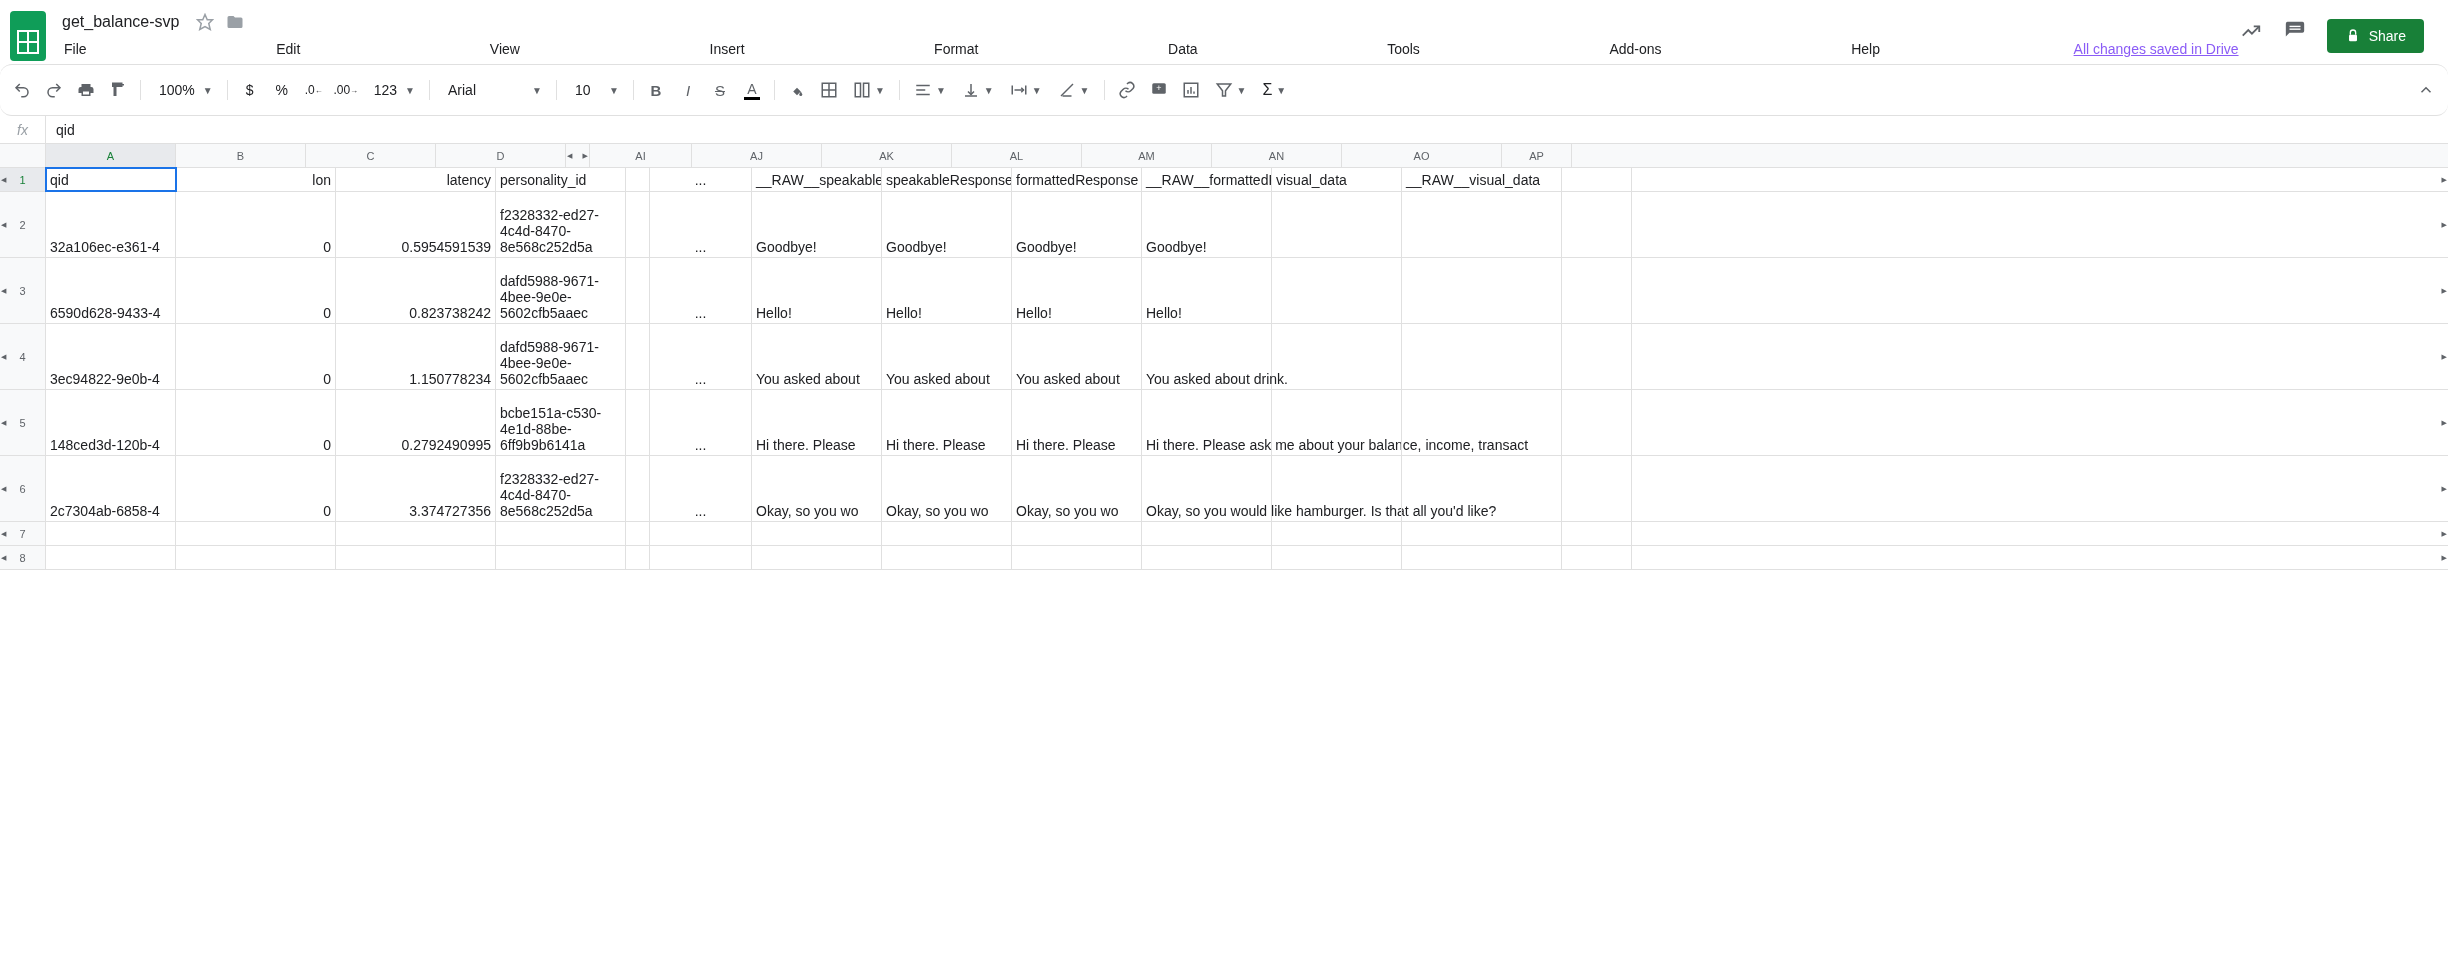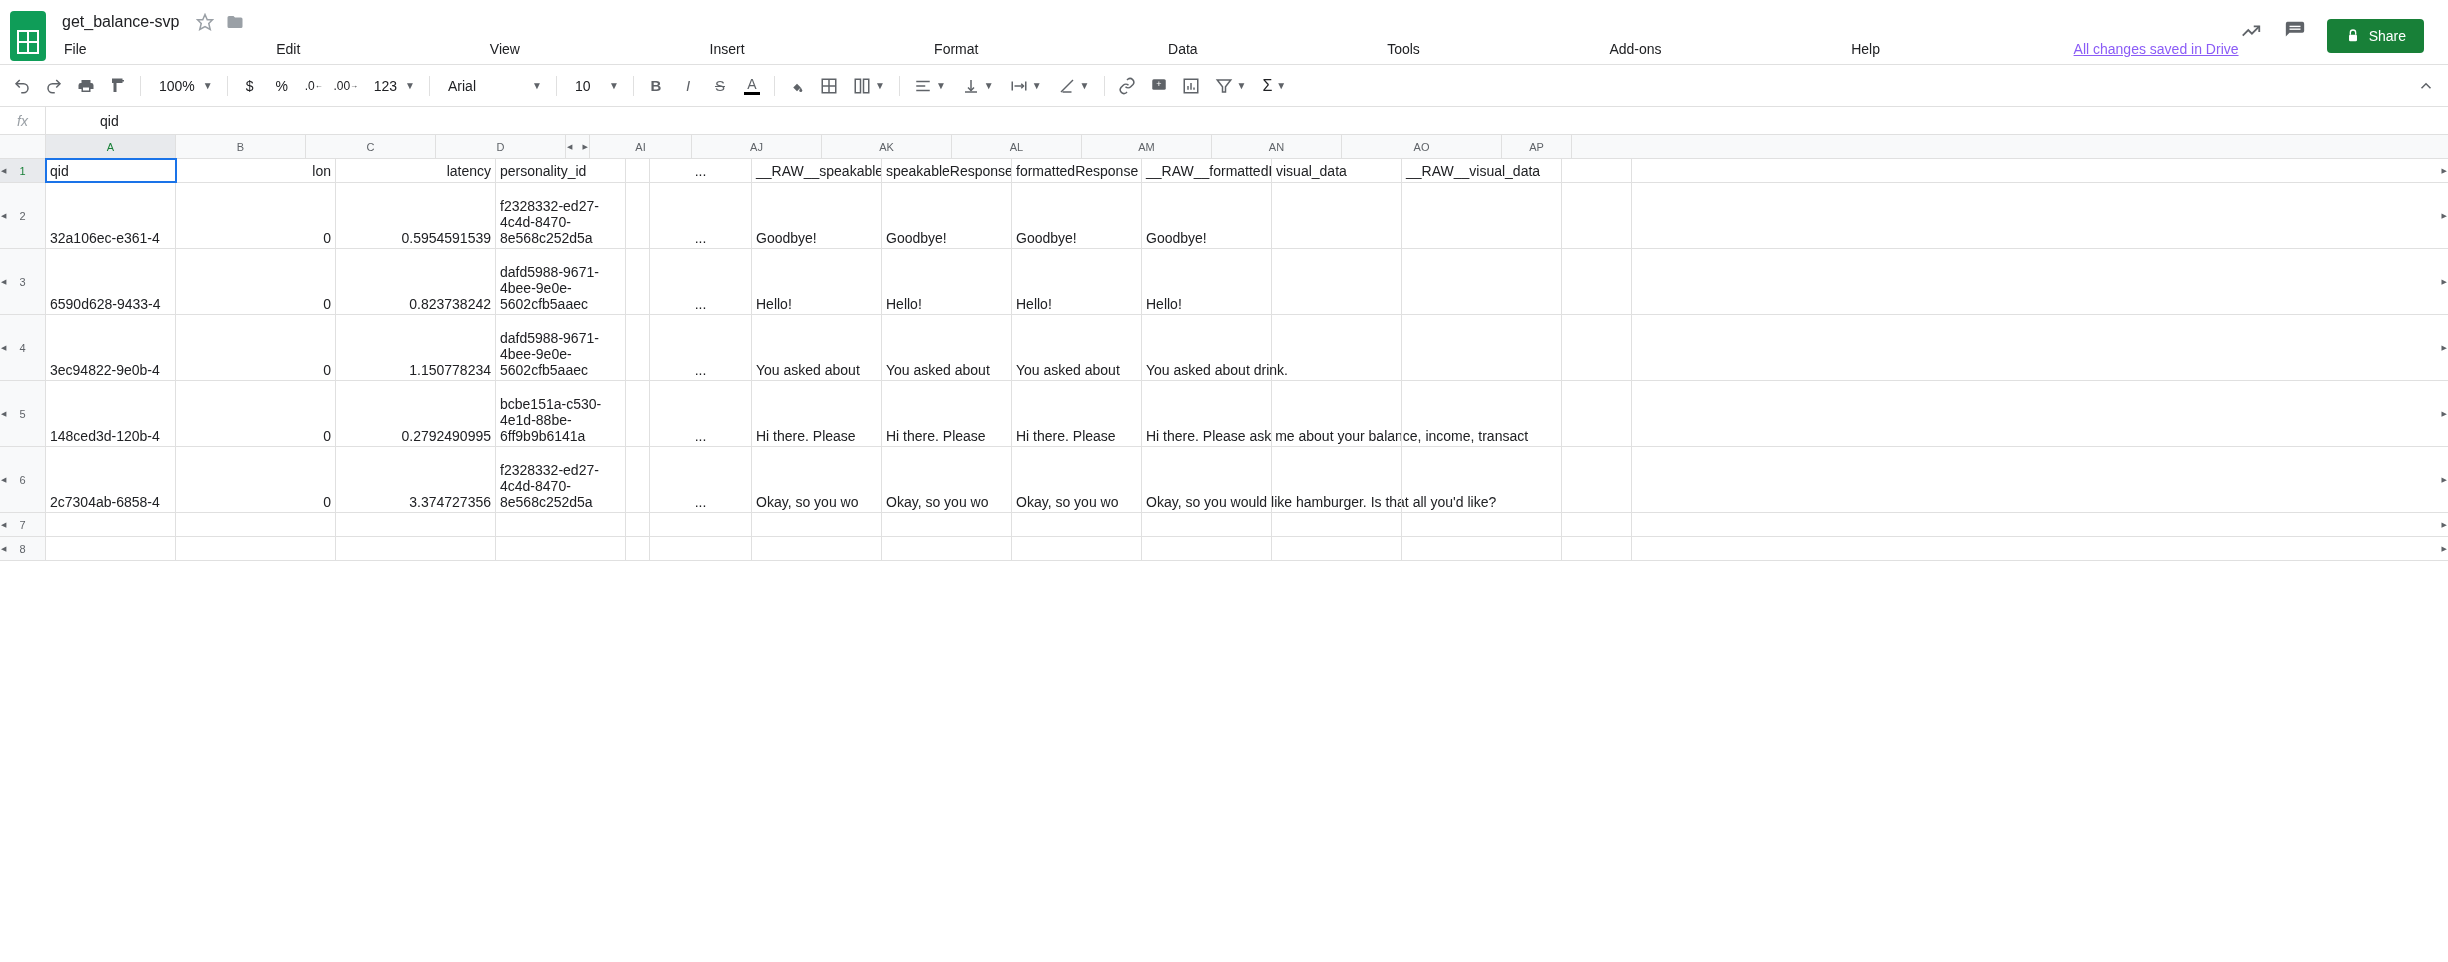--- a/index.html
+++ b/index.html
@@ -18,30 +18,30 @@
   .title-area { flex: 1; display:flex; flex-direction:column; }
   .title-row { display:flex; align-items:center; gap:10px; }
   .doc-title { font-size: 16px; color:#202124; padding:2px 6px; border-radius:4px; }
   .star-icon, .folder-icon { color:#9aa0a6; width:20px; height:20px; display:flex; align-items:center; justify-content:center; }
   .menubar { display:flex; gap:14px; padding-top:4px; font-size:14px; color:#202124; align-items:center;justify-content:space-between; }
   .menu-item { padding:4px 8px; border-radius:4px; cursor:pointer; }
   .drive-status { color:#8b5cf6; text-decoration:underline; margin-left:12px; }
   .right-controls { display:flex; align-items:flex-start; gap:20px; padding-right:8px; }
   .right-controls .icon-btn { color:#5f6368; width:24px; height:24px; display:flex; align-items:center; justify-content:center; cursor:pointer; }
   .share-btn { background:#188038; color:#fff; border:none; border-radius:4px; padding:9px 18px; font-size:14px; font-weight:500; display:flex; align-items:center; gap:8px; cursor:pointer; }
-  .toolbar { display:flex; align-items:center; border-bottom:1px solid #e0e0e0; border-top:1px solid #e0e0e0; padding:4px 8px; height:43px; gap:4px; }
+  .toolbar { display:flex; align-items:center; border-bottom:1px solid #e0e0e0; border-top:1px solid #e0e0e0; padding:4px 8px; height:52px; gap:4px;border-radius:12px; }
   .tb-btn { color:#5f6368; width:28px; height:28px; display:flex; align-items:center; justify-content:center; border-radius:4px; cursor:pointer; }
   .tb-sep { width:1px; height:20px; background:#e0e0e0; margin:0 4px; }
   .tb-text { font-size:14px; color:#202124; padding:0 4px; }
   .tb-dd { display:flex; align-items:center; gap:4px; padding:0 6px; height:28px; border-radius:4px; cursor:pointer; }
   .caret { font-size:10px; color:#5f6368; }
   .text-color-btn { display:flex; flex-direction:column; align-items:center; justify-content:center; }
   .text-color-bar { width:16px; height:3px; background:#000; }
   .collapse-btn { margin-left:auto; }
-  .formula-bar { display:flex; align-items:center; border-bottom:1px solid #e0e0e0; height:28px;gap:44px; }
+  .formula-bar { display:flex; align-items:center; border-bottom:1px solid #e0e0e0; height:28px; }
   .fx { font-style:italic; color:#9aa0a6; width:46px; text-align:center; font-size:14px; border-right:1px solid #e0e0e0; height:100%; display:flex; align-items:center; justify-content:center; }
   .formula-input { flex:1; padding:0 10px; font-size:14px; color:#202124; }
   .sheet { display:flex; flex-direction:column; }
   .col-headers { display:flex; background:#f8f9fa; border-bottom:1px solid #e0e0e0; height:24px; }
   .corner { width:46px; background:#f8f9fa; border-right:1px solid #e0e0e0; }
   .col-h { border-right:1px solid #e0e0e0; display:flex; align-items:center; justify-content:center; font-size:11px; color:#5f6368; position:relative; }
   .col-h.sel { background:#e8eaed; color:#188038; }
   .rows { display:flex; flex-direction:column; }
   .row { display:flex; border-bottom:1px solid #e0e0e0; }
   .row-h { width:46px; background:#f8f9fa; border-right:1px solid #e0e0e0; display:flex; align-items:center; justify-content:center; font-size:11px; color:#5f6368; }

